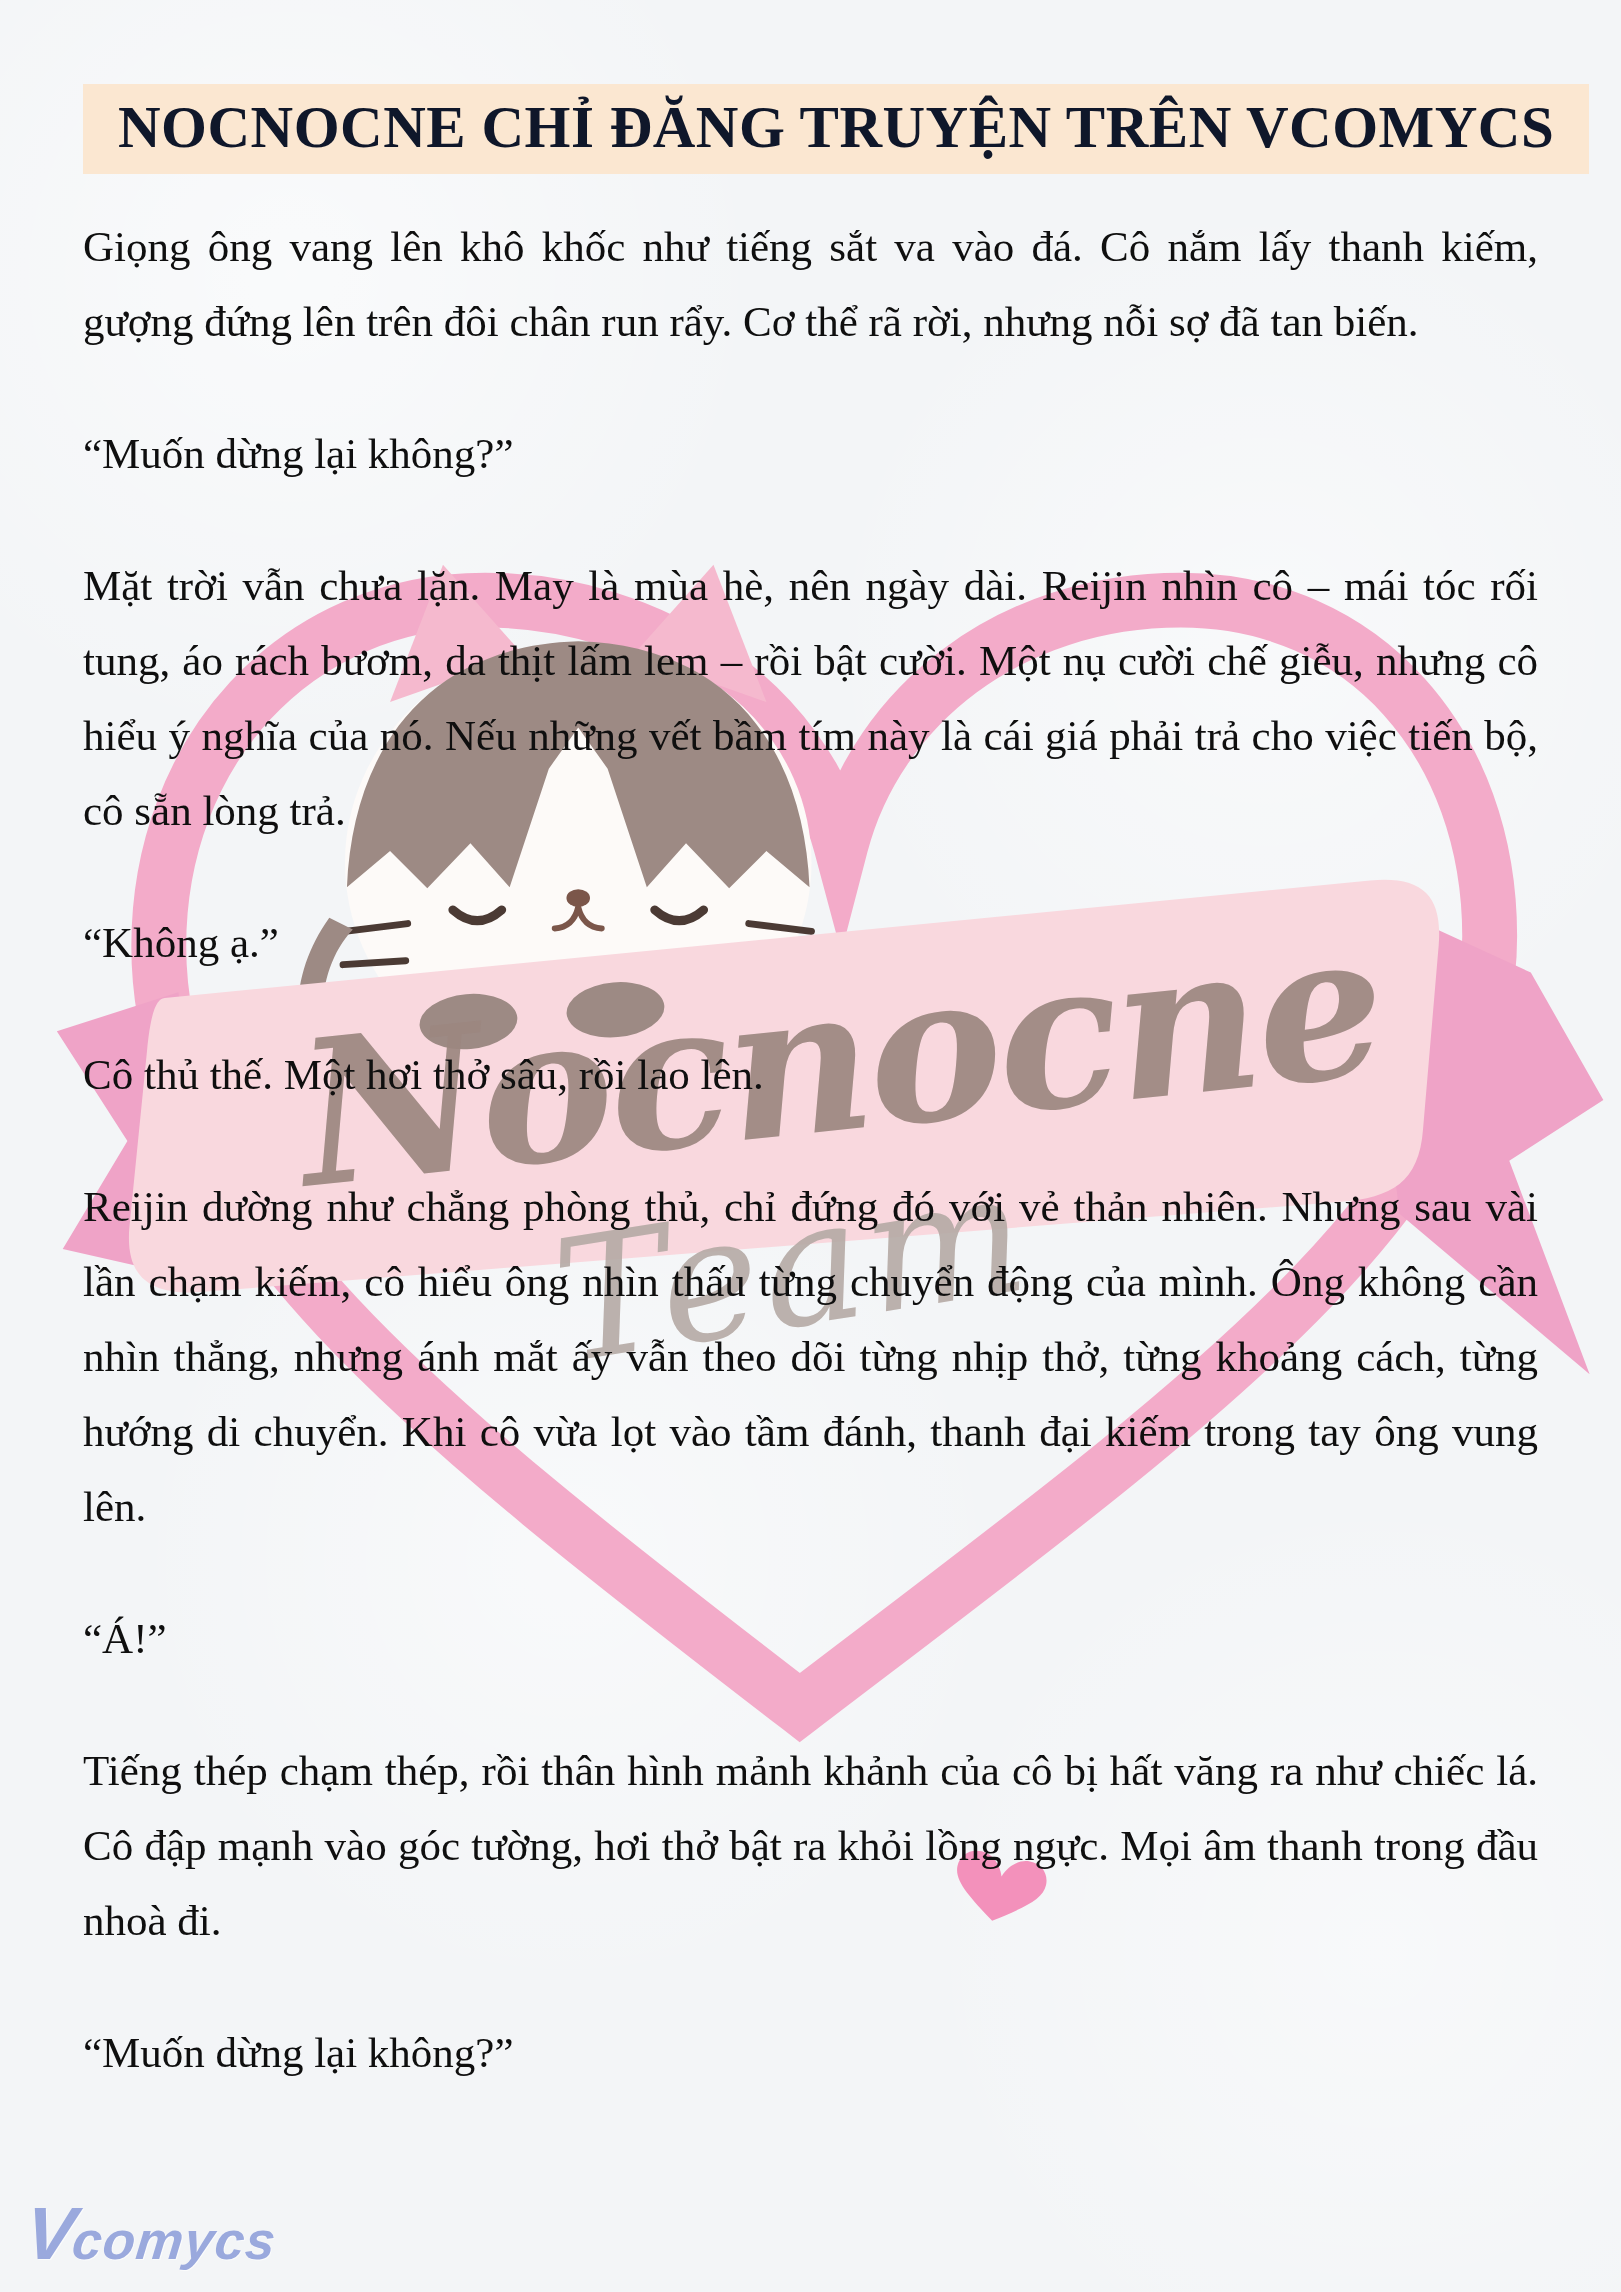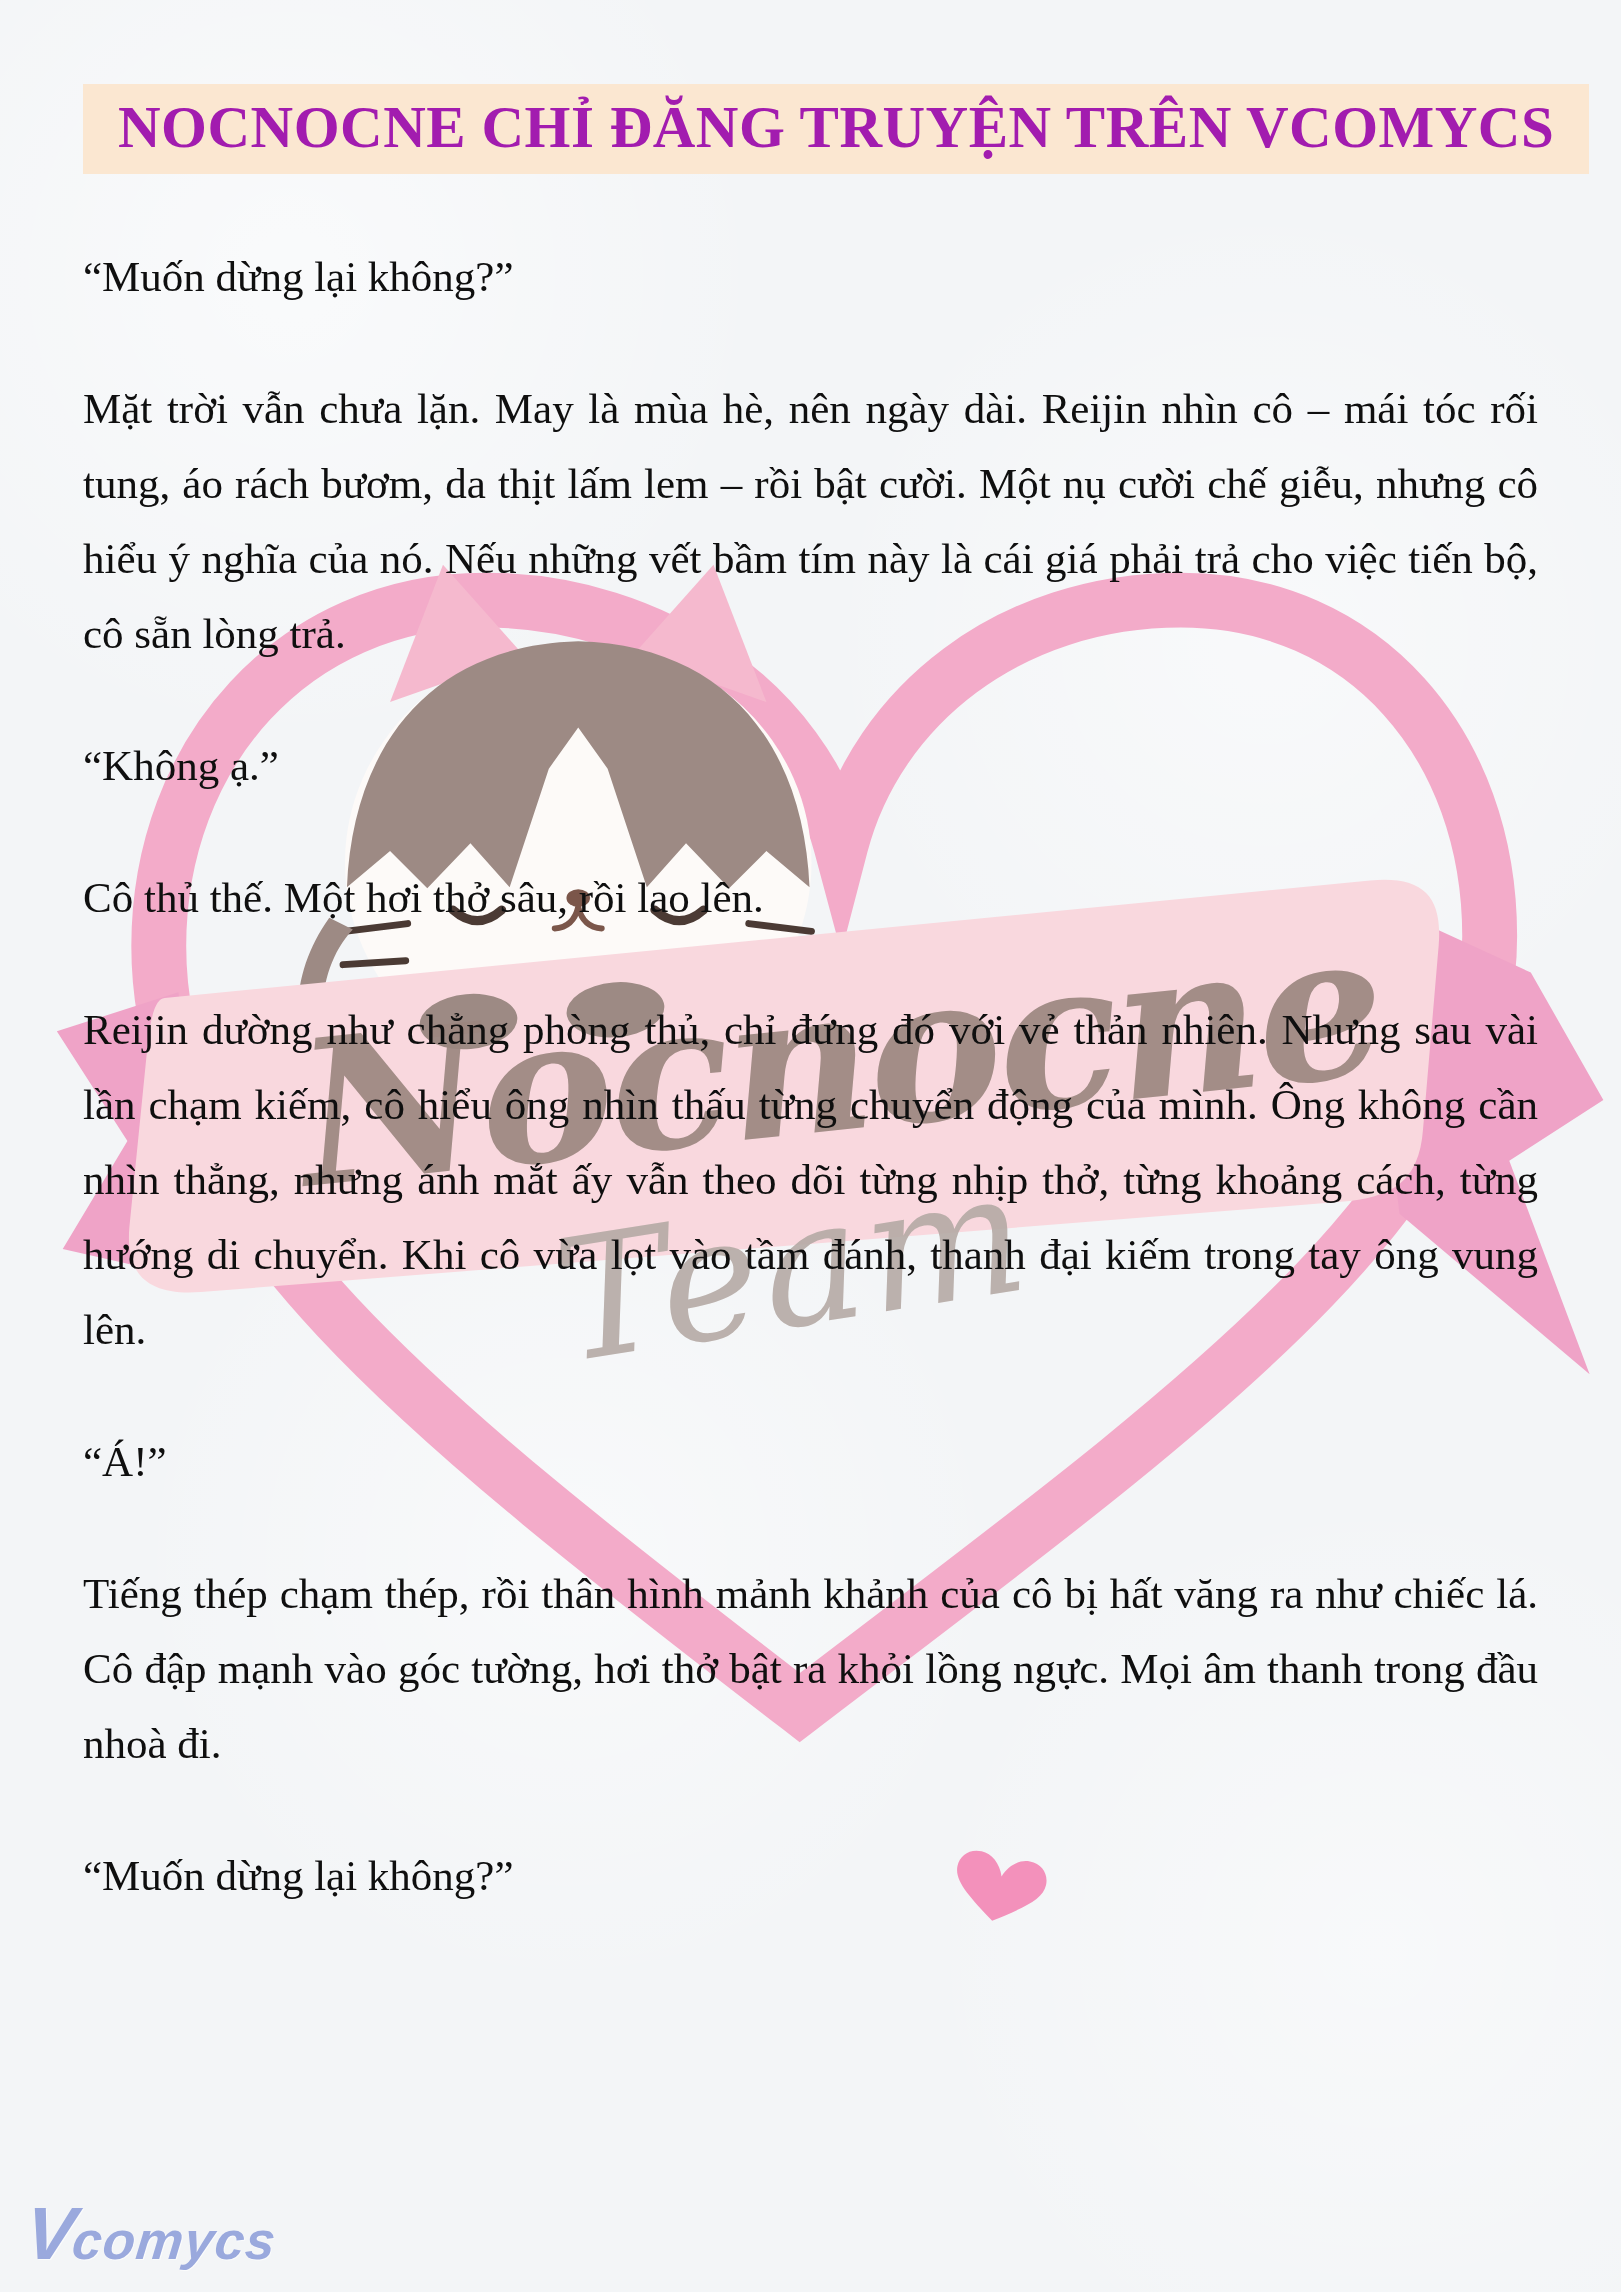--- a/index.html
+++ b/index.html
@@ -12,23 +12,23 @@
       radial-gradient(circle at 78% 28%, rgba(255,255,255,.45), transparent 22%),
       radial-gradient(circle at 35% 68%, rgba(255,255,255,.45), transparent 24%),
       radial-gradient(circle at 85% 85%, rgba(255,255,255,.4), transparent 20%);
     overflow:hidden;
     font-family:"Liberation Serif", serif;
   }
   .watermark{position:absolute;left:0;top:0;width:1621px;height:2293px;}
   .content{position:relative;padding:84px 83px 0 83px;z-index:2;}
   .title{
     display:block;width:fit-content;
-    margin:0 auto 65px auto;
+    margin:0 auto 35px auto;
     background:#fbe7d1;
-    color:#a21caf;
+    color:#0f172a;
     font-family:"Liberation Serif", serif;
     font-weight:bold;
     font-size:59px;
     letter-spacing:0.5px;
     line-height:1.0;
     padding:13.7px 35px 17.6px 35px;
     white-space:nowrap;
     transform-origin:center;
   }
   .para{
@@ -112,20 +112,21 @@
 
     <text class="wm-name" x="858" y="1152" text-anchor="middle" font-size="205" letter-spacing="-4" transform="rotate(-6 858 1090)" opacity="0.92" fill="#9c8780">Nocnocne</text>
     <text class="wm-team" x="808" y="1352" text-anchor="middle" font-size="172" letter-spacing="4" transform="rotate(-9 808 1290)" opacity="0.9" fill="#b5aaa5">Team</text>
 
     <path transform="translate(1025 1900) rotate(12) scale(1.05)" d="M 0 14 C -4 2, -14 -6, -24 -6 C -36 -6, -44 2, -44 13 C -44 28, -26 40, 0 58 C 26 40, 44 28, 44 13 C 44 2, 36 -6, 24 -6 C 14 -6, 4 2, 0 14 Z" fill="#f391bb"></path>
   </svg>
 
   <div class="content">
     <h1 class="title">NOCNOCNE CHỈ ĐĂNG TRUYỆN TRÊN VCOMYCS</h1>
 
+    <p class="para">Giọng ông vang lên khô khốc như tiếng sắt va vào đá. Cô nắm lấy thanh kiếm, gượng đứng lên trên đôi chân run rẩy. Cơ thể rã rời, nhưng nỗi sợ đã tan biến.</p>
     <p class="para">“Muốn dừng lại không?”</p>
     <p class="para">Mặt trời vẫn chưa lặn. May là mùa hè, nên ngày dài. Reijin nhìn cô – mái tóc rối tung, áo rách bươm, da thịt lấm lem – rồi bật cười. Một nụ cười chế giễu, nhưng cô hiểu ý nghĩa của nó. Nếu những vết bầm tím này là cái giá phải trả cho việc tiến bộ, cô sẵn lòng trả.</p>
     <p class="para">“Không ạ.”</p>
     <p class="para">Cô thủ thế. Một hơi thở sâu, rồi lao lên.</p>
     <p class="para">Reijin dường như chẳng phòng thủ, chỉ đứng đó với vẻ thản nhiên. Nhưng sau vài lần chạm kiếm, cô hiểu ông nhìn thấu từng chuyển động của mình. Ông không cần nhìn thẳng, nhưng ánh mắt ấy vẫn theo dõi từng nhịp thở, từng khoảng cách, từng hướng di chuyển. Khi cô vừa lọt vào tầm đánh, thanh đại kiếm trong tay ông vung lên.</p>
     <p class="para">“Á!”</p>
     <p class="para">Tiếng thép chạm thép, rồi thân hình mảnh khảnh của cô bị hất văng ra như chiếc lá. Cô đập mạnh vào góc tường, hơi thở bật ra khỏi lồng ngực. Mọi âm thanh trong đầu nhoà đi.</p>
     <p class="para">“Muốn dừng lại không?”</p>
   </div>
 

